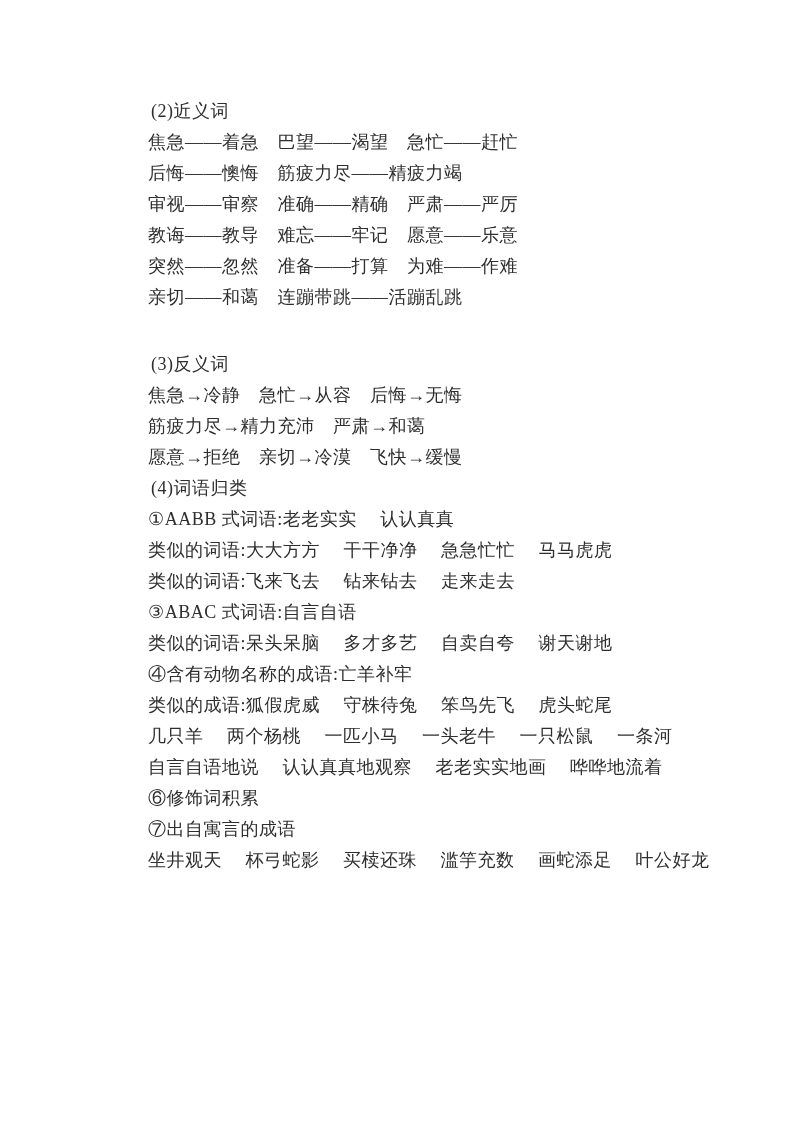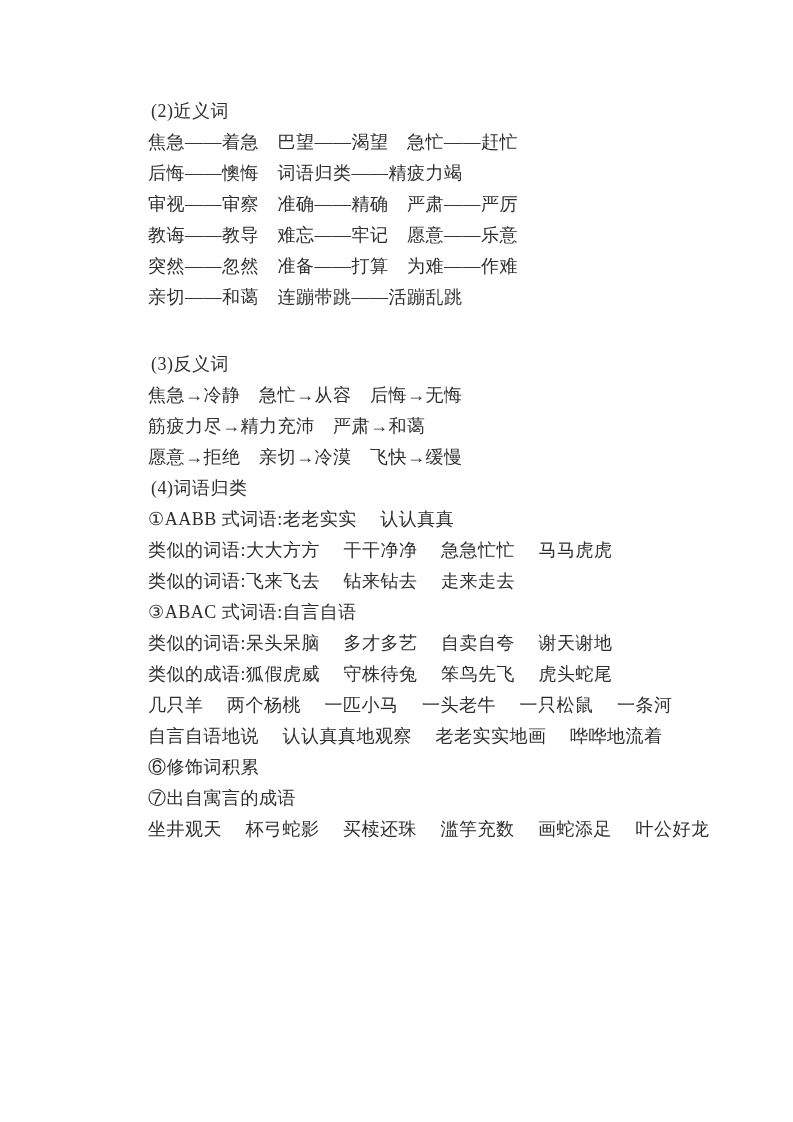--- a/index.html
+++ b/index.html
@@ -37,39 +37,40 @@
   }
 </style>
 </head>
 <body>
 
 <div class="page">
   <div class="content">
 
     <div class="heading">(2)近义词</div>
     <div class="line">焦急——着急　巴望——渴望　急忙——赶忙</div>
-    <div class="line">后悔——懊悔　词语归类——精疲力竭</div>
+    <div class="line">后悔——懊悔　筋疲力尽——精疲力竭</div>
     <div class="line">审视——审察　准确——精确　严肃——严厉</div>
     <div class="line">教诲——教导　难忘——牢记　愿意——乐意</div>
     <div class="line">突然——忽然　准备——打算　为难——作难</div>
     <div class="line">亲切——和蔼　连蹦带跳——活蹦乱跳</div>
 
     <div class="section-gap"></div>
 
     <div class="heading">(3)反义词</div>
     <div class="line">焦急→冷静　急忙→从容　后悔→无悔</div>
     <div class="line">筋疲力尽→精力充沛　严肃→和蔼</div>
     <div class="line">愿意→拒绝　亲切→冷漠　飞快→缓慢</div>
 
     <div class="heading">(4)词语归类</div>
     <div class="line">①AABB 式词语:老老实实　 认认真真</div>
     <div class="line">类似的词语:大大方方　 干干净净　 急急忙忙　 马马虎虎</div>
     <div class="line">类似的词语:飞来飞去　 钻来钻去　 走来走去</div>
     <div class="line">③ABAC 式词语:自言自语</div>
     <div class="line">类似的词语:呆头呆脑　 多才多艺　 自卖自夸　 谢天谢地</div>
+    <div class="line">④含有动物名称的成语:亡羊补牢</div>
     <div class="line">类似的成语:狐假虎威　 守株待兔　 笨鸟先飞　 虎头蛇尾</div>
     <div class="line">几只羊　 两个杨桃　 一匹小马　 一头老牛　 一只松鼠　 一条河</div>
     <div class="line">自言自语地说　 认认真真地观察　 老老实实地画　 哗哗地流着</div>
     <div class="line">⑥修饰词积累</div>
     <div class="line">⑦出自寓言的成语</div>
     <div class="line">坐井观天　 杯弓蛇影　 买椟还珠　 滥竽充数　 画蛇添足　 叶公好龙</div>
 
   </div>
 </div>
 

